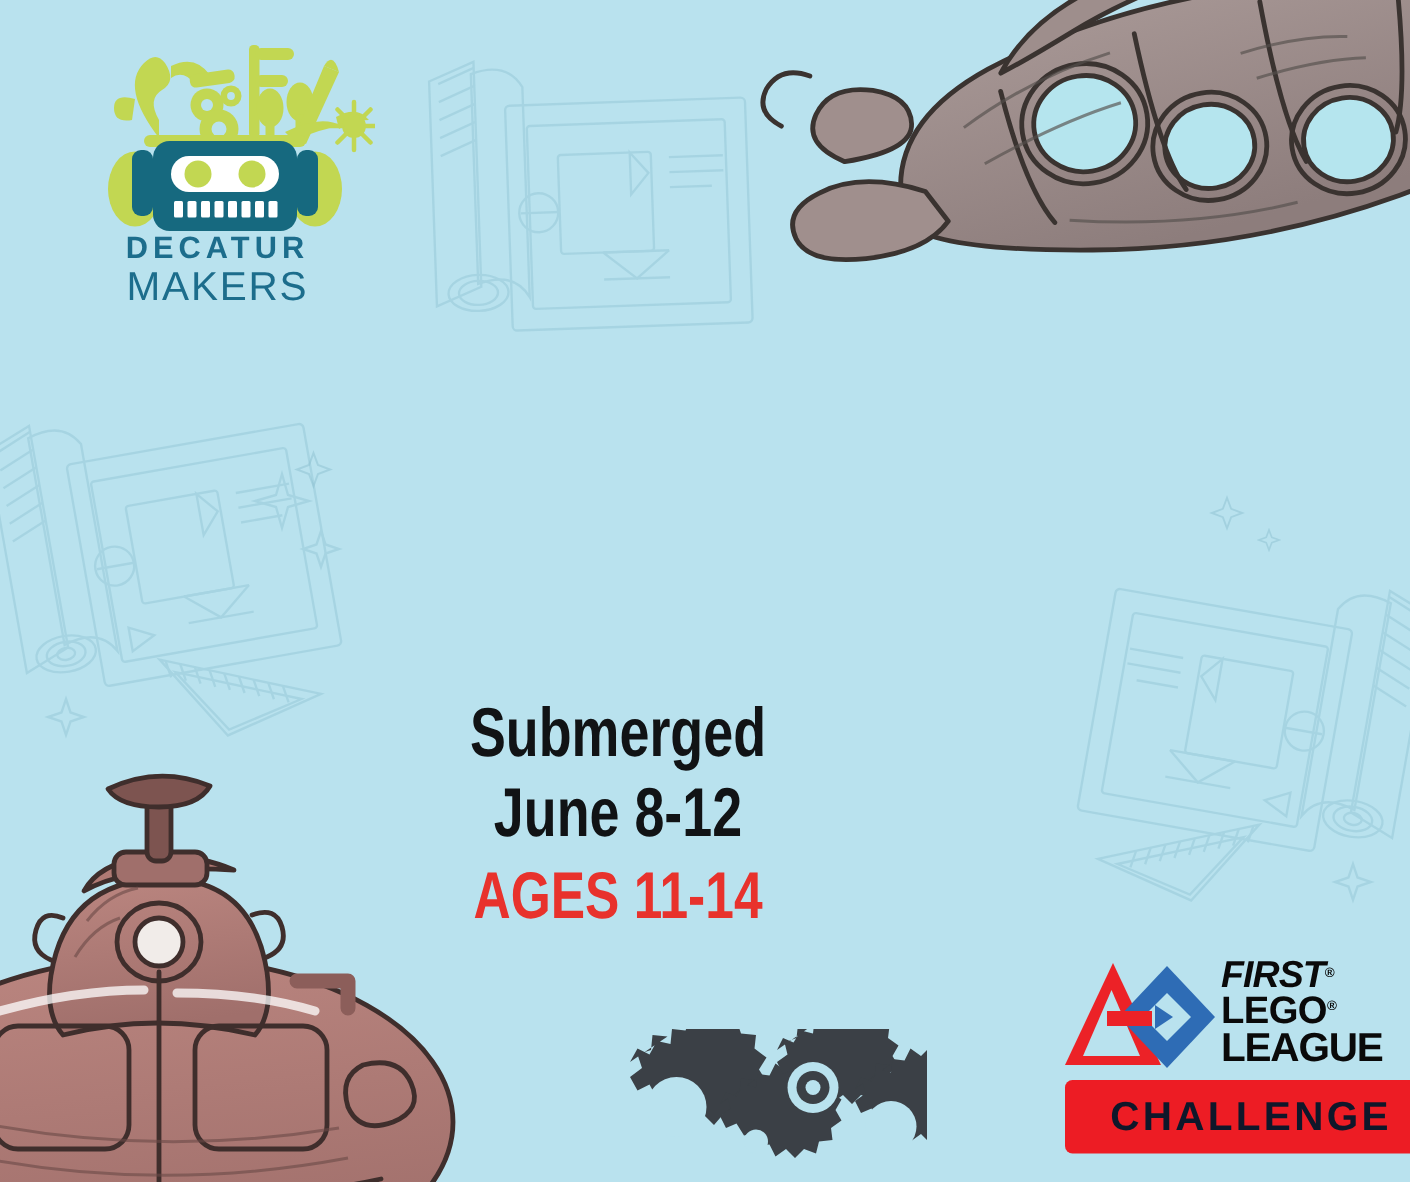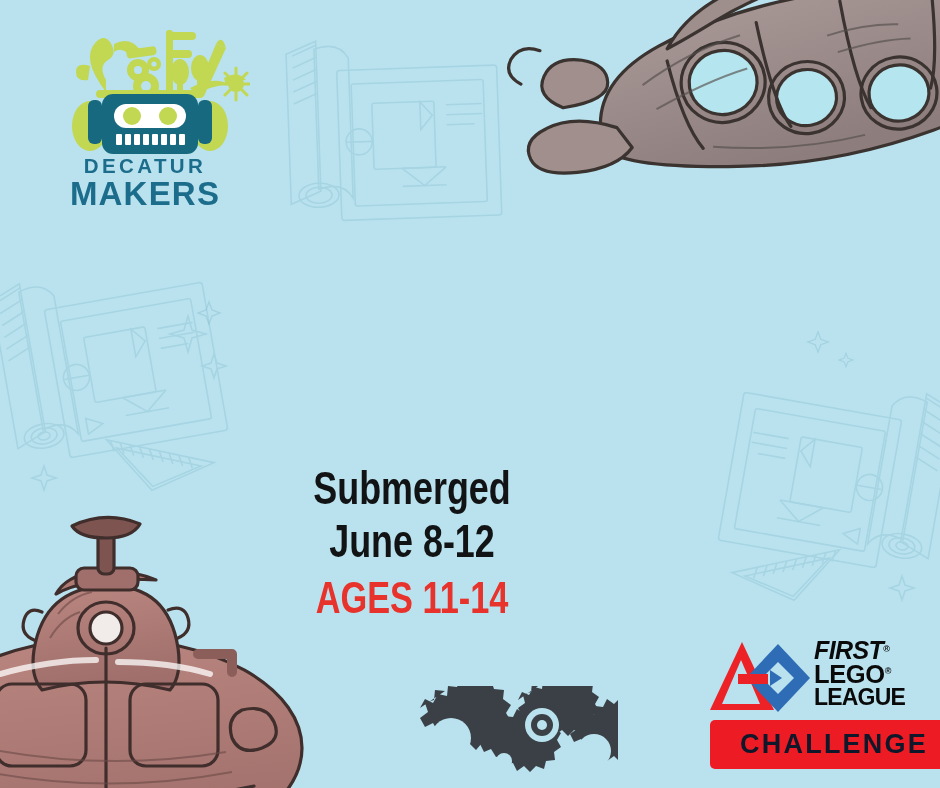--- a/index.html
+++ b/index.html
@@ -59,22 +59,22 @@
     text-align: center;
     color: #1c6d8c;
   }
   .dm-decatur {
     font-size: 20.5px;
     font-weight: bold;
     letter-spacing: 3.4px;
     line-height: 1;
   }
   .dm-makers {
-    font-size: 33px;
-    font-weight: bold;
+    font-size: 27px;
+    font-weight: normal;
     letter-spacing: 1.2px;
     line-height: 1.06;
   }
 
   
   .headline {
     position: absolute;
     left: 0; top: 202px;
     width: 940px;
     text-align: center;
@@ -140,21 +140,21 @@
     font-size: 25px;
     letter-spacing: -0.6px;
   }
   .fll-first .reg { font-size: 9px; font-style: normal; vertical-align: 7px; }
   .fll-lego {
     font-size: 25.5px;
     letter-spacing: -0.4px;
   }
   .fll-lego .reg { font-size: 9px; vertical-align: 9px; }
   .fll-league {
-    font-size: 23px;
+    font-size: 27px;
     letter-spacing: -0.8px;
   }
   .fll-challenge {
     position: absolute;
     left: 2px; top: 80px;
     width: 248px; height: 49px;
     background: #ed1c24;
     border-radius: 5px;
     color: #0f172a;
     font-weight: bold;

